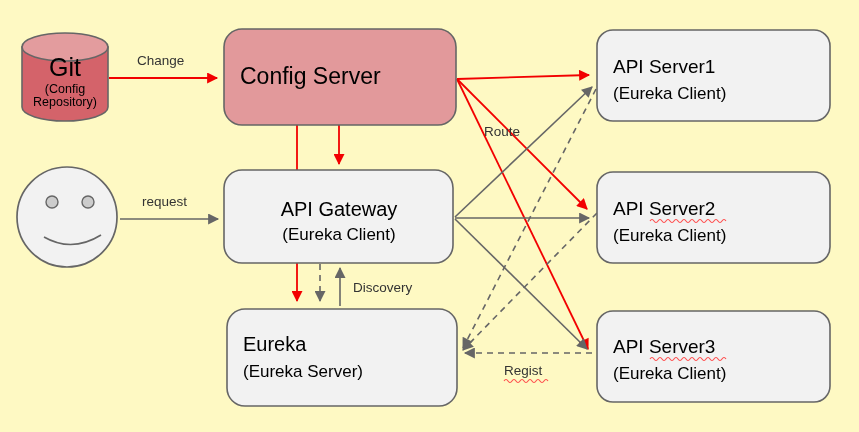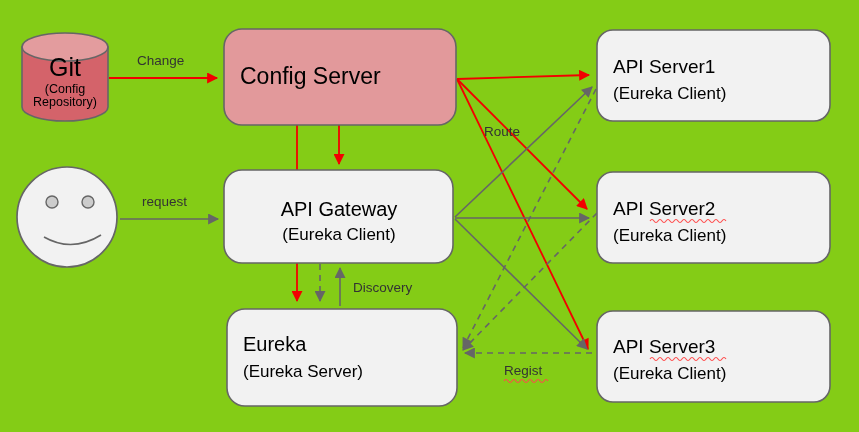--- a/index.html
+++ b/index.html
@@ -1,16 +1,16 @@
 <!DOCTYPE html>
 <html><head>
 <meta charset="utf-8">
 <style>
   html,body{margin:0;padding:0;background:#ffffff;}
-  #stage{position:relative;width:859px;height:432px;background:#84cc16;overflow:hidden;
+  #stage{position:relative;width:859px;height:432px;background:#fef9c3;overflow:hidden;
          font-family:"Liberation Sans", sans-serif;}
   svg text{font-family:"Liberation Sans", sans-serif;}
   .node-title{font-size:19px;fill:#000000;}
   .node-sub{font-size:17px;fill:#000000;}
   .edge-label{font-size:13.5px;fill:#333333;}
 </style>
 </head>
 <body>
 
 <div id="stage">

